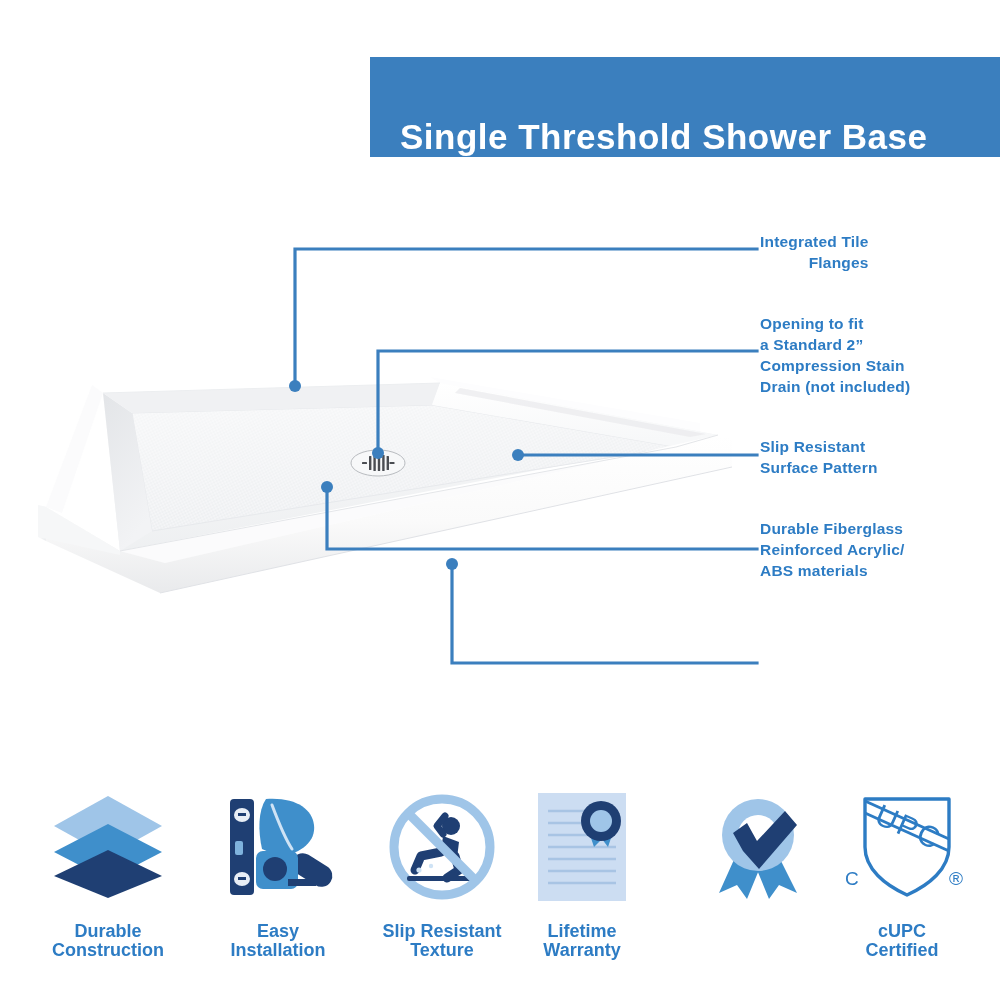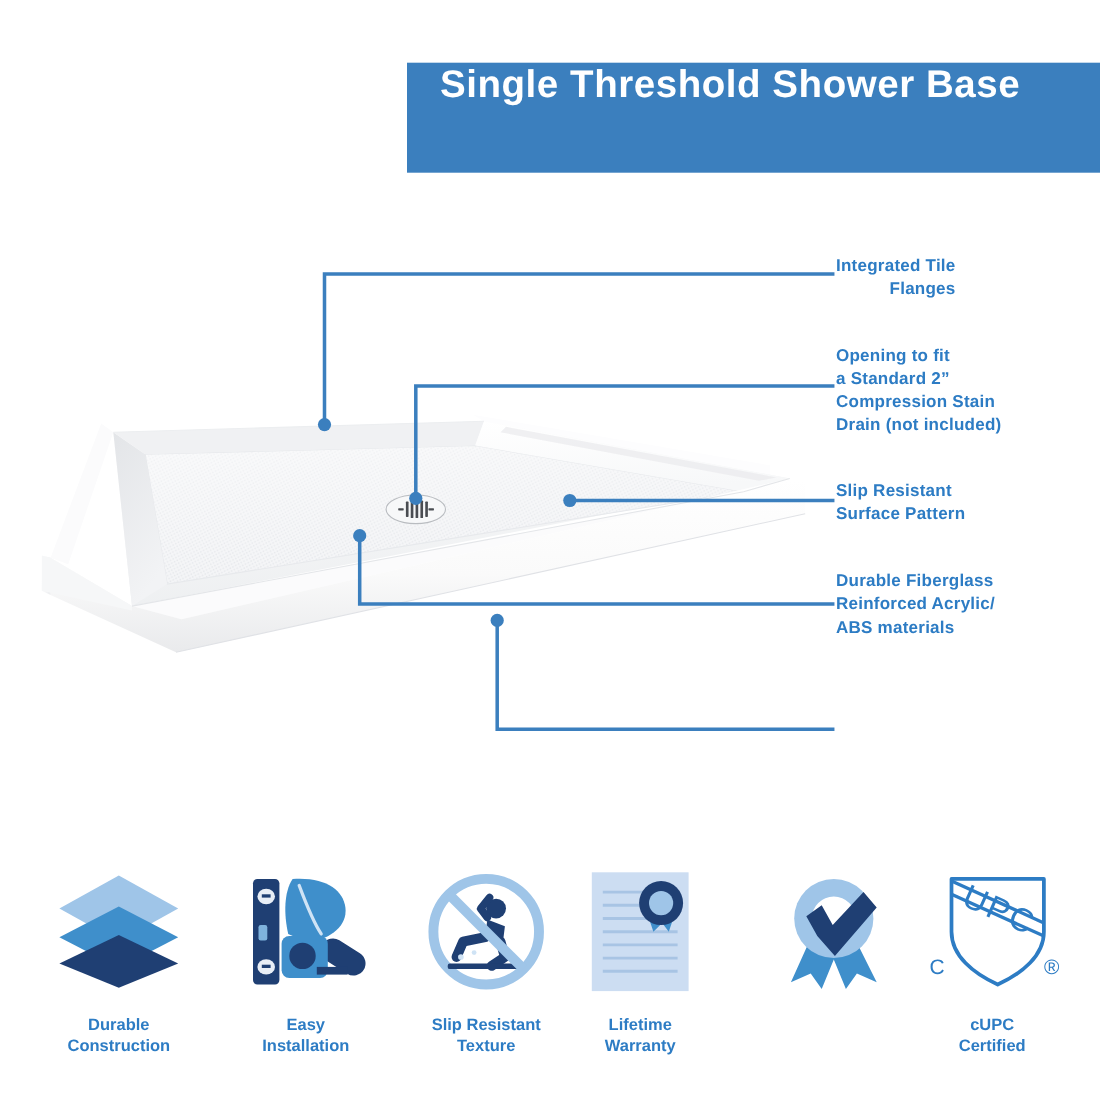--- a/index.html
+++ b/index.html
@@ -11,21 +11,21 @@
     position:relative;
   }
   #stage{position:absolute;inset:0;width:1000px;height:1000px;}
 
   
   .title-banner{
     position:absolute;
     left:370px;top:57px;
     width:630px;height:100px;
     background:#3b7fbe;
-    display:flex;align-items:flex-start;
+    display:flex;align-items:flex-end;
   }
   .title-text{
     color:#ffffff;
     font-size:35px;
     font-weight:bold;
     letter-spacing:0.5px;
     margin-left:30px;
     white-space:nowrap;
   }
 
@@ -57,21 +57,21 @@
     top:786px;
     text-align:center;
   }
   .feature .ficon{
     height:122px;
     display:flex;align-items:center;justify-content:center;
   }
   .feature .flabel{
     margin-top:14px;
     color:#2d7cc4;
-    font-size:15px;
+    font-size:18px;
     font-weight:bold;
     line-height:19px;
   }
   .f0{left:28px;}
   .f1{left:198px;}
   .f2{left:362px;}
   .f3{left:502px;}
   .f4{left:678px;}
   .f5{left:822px;}
 </style>

